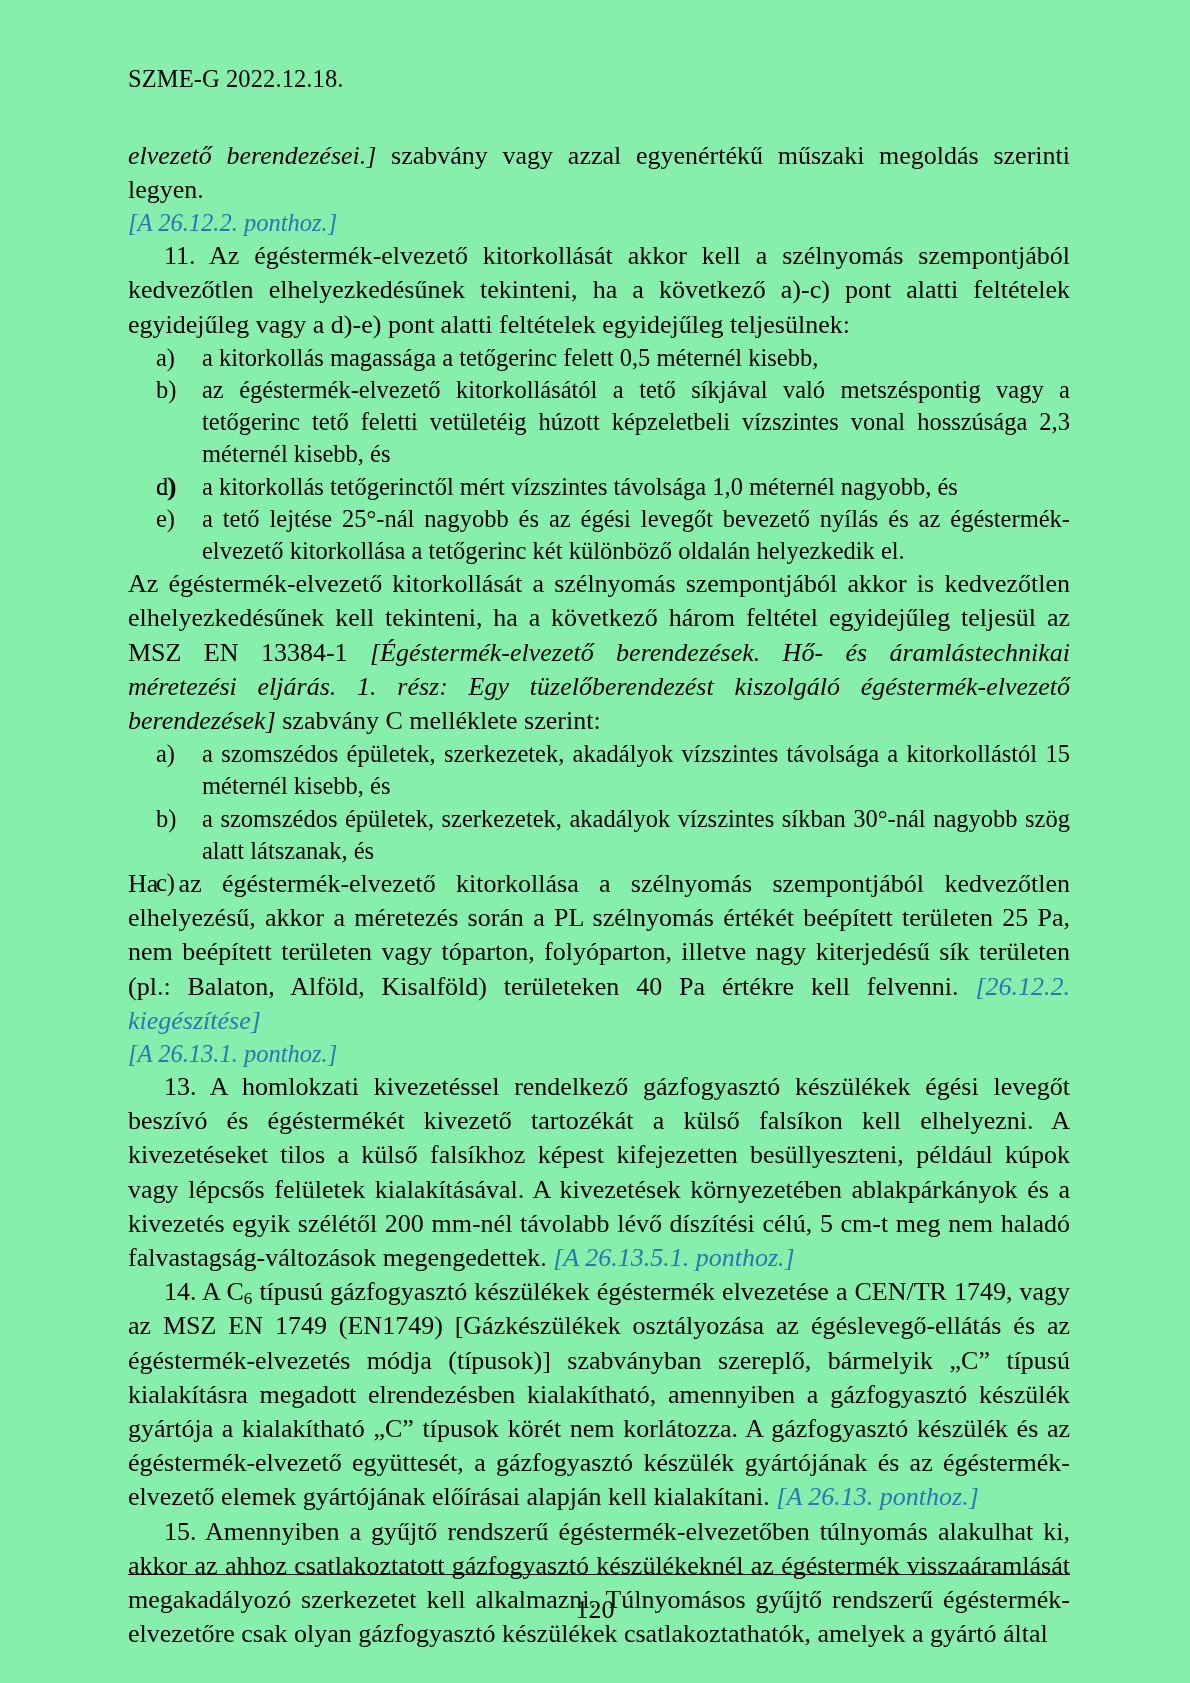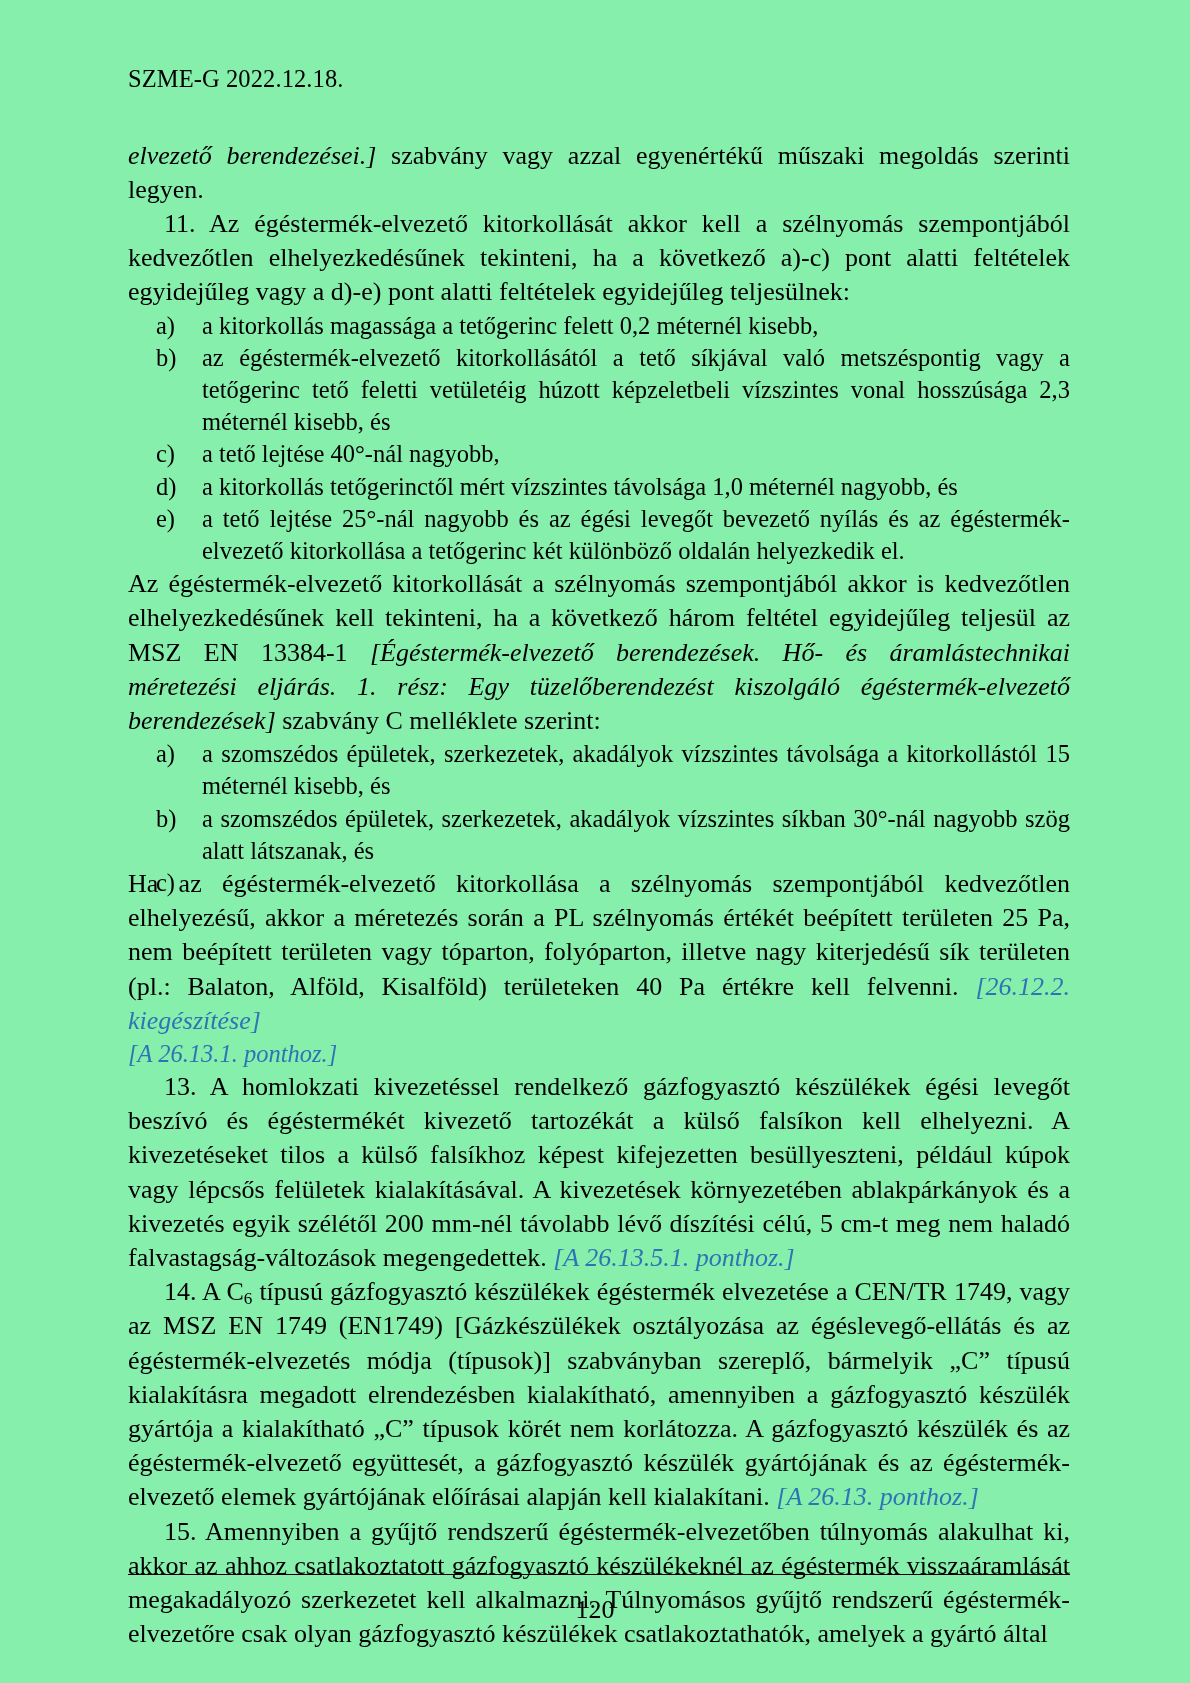--- a/index.html
+++ b/index.html
@@ -107,27 +107,28 @@
 <body>
 
 <div class="page">
 
   <div class="running-head">SZME-G 2022.12.18.</div>
 
   <div class="body-block">
 
     <p class="para"><span class="it">elvezető berendezései.]</span><span> szabvány vagy azzal egyenértékű műszaki megoldás szerinti legyen.</span></p>
 
+    <p class="ref-blue-line">[A 26.12.2. ponthoz.]</p>
 
     <p class="para indent">11. Az égéstermék-elvezető kitorkollását akkor kell a szélnyomás szempontjából kedvezőtlen elhelyezkedésűnek tekinteni, ha a következő a)-c) pont alatti feltételek egyidejűleg vagy a d)-e) pont alatti feltételek egyidejűleg teljesülnek:</p>
 
     <ol class="alpha">
-      <li><span class="marker">a)</span><span>a kitorkollás magassága a tetőgerinc felett 0,2 méternél kisebb,</span></li>
+      <li><span class="marker">a)</span><span>a kitorkollás magassága a tetőgerinc felett 0,5 méternél kisebb,</span></li>
       <li><span class="marker">b)</span><span>az égéstermék-elvezető kitorkollásától a tető síkjával való metszéspontig vagy a tetőgerinc tető feletti vetületéig húzott képzeletbeli vízszintes vonal hosszúsága 2,3 méternél kisebb, és</span></li>
-      <li><span class="marker">c)</span><span>a tető lejtése 40°-nál nagyobb,</span></li>
+      <li><span class="marker">c)</span></li>
       <li><span class="marker">d)</span><span>a kitorkollás tetőgerinctől mért vízszintes távolsága 1,0 méternél nagyobb, és</span></li>
       <li><span class="marker">e)</span><span>a tető lejtése 25°-nál nagyobb és az égési levegőt bevezető nyílás és az égéstermék-elvezető kitorkollása a tetőgerinc két különböző oldalán helyezkedik el.</span></li>
     </ol>
 
     <p class="para"><span>Az égéstermék-elvezető kitorkollását a szélnyomás szempontjából akkor is kedvezőtlen elhelyezkedésűnek kell tekinteni, ha a következő három feltétel egyidejűleg teljesül az MSZ EN 13384-1 </span><span class="it">[Égéstermék-elvezető berendezések. Hő- és áramlástechnikai méretezési eljárás. 1. rész: Egy tüzelőberendezést kiszolgáló égéstermék-elvezető berendezések]</span><span> szabvány C melléklete szerint:</span></p>
 
     <ol class="alpha">
       <li><span class="marker">a)</span><span>a szomszédos épületek, szerkezetek, akadályok vízszintes távolsága a kitorkollástól 15 méternél kisebb, és</span></li>
       <li><span class="marker">b)</span><span>a szomszédos épületek, szerkezetek, akadályok vízszintes síkban 30°-nál nagyobb szög alatt látszanak, és</span></li>
       <li><span class="marker">c)</span></li>

